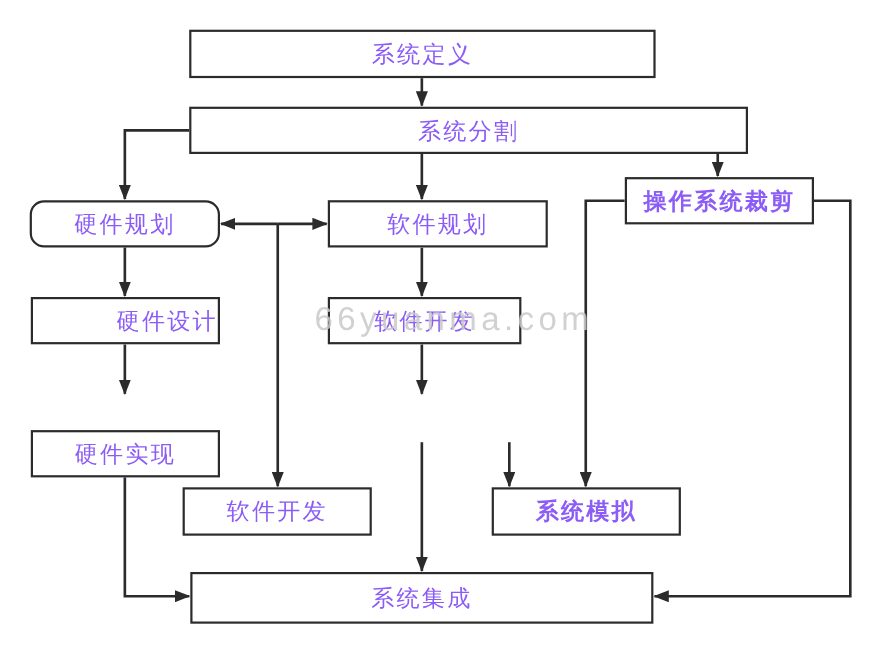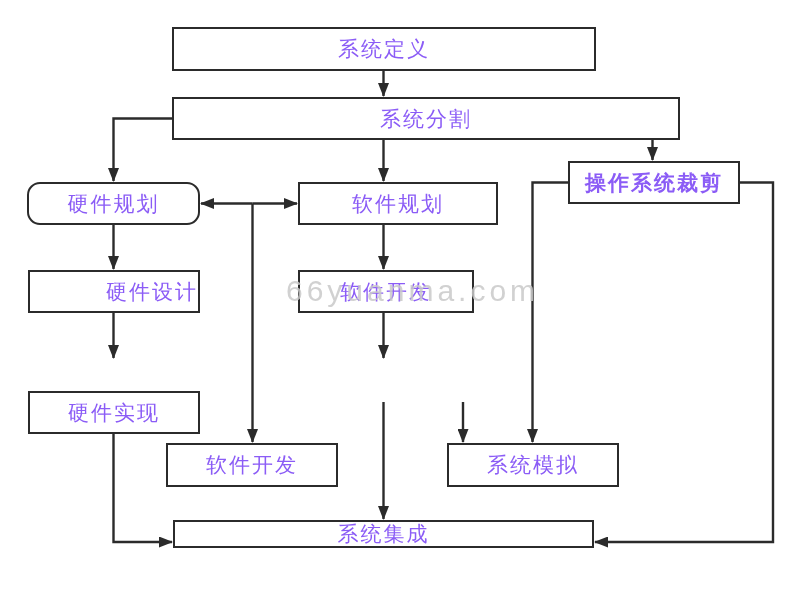--- a/index.html
+++ b/index.html
@@ -117,23 +117,23 @@
 
   <div class="node" style="left:28px; top:359px; width:172px; height:43px;margin-top:32px;">
     <span class="node-label">硬件实现</span>
   </div>
 
 
   <div class="node" style="left:166px; top:443px; width:172px; height:44px;">
     <span class="node-label">软件开发</span>
   </div>
 
-  <div class="node" style="left:447px; top:443px; width:172px; height:44px;">
+  <div class="node" style="left:447px; top:443px; width:172px; height:44px;font-weight:bold;">
     <span class="node-label">系统模拟</span>
   </div>
 
-  <div class="node" style="left:173px; top:520px; width:421px; height:28px;">
+  <div class="node" style="left:173px; top:520px; width:421px; height:47px;">
     <span class="node-label">系统集成</span>
   </div>
 
   <div class="watermark">66yuanma.com</div>
 
 </div>
 
 </body></html>

